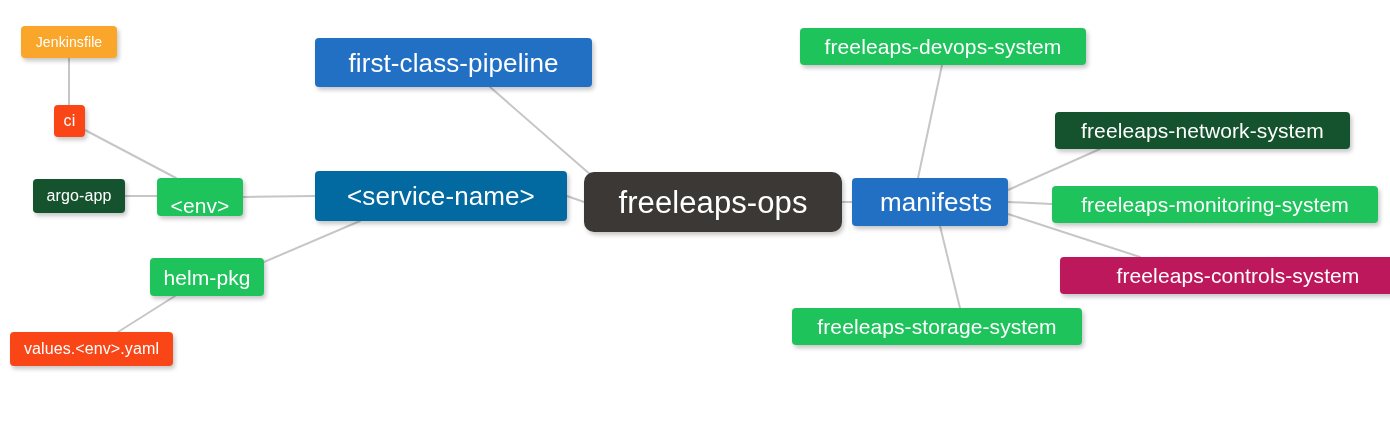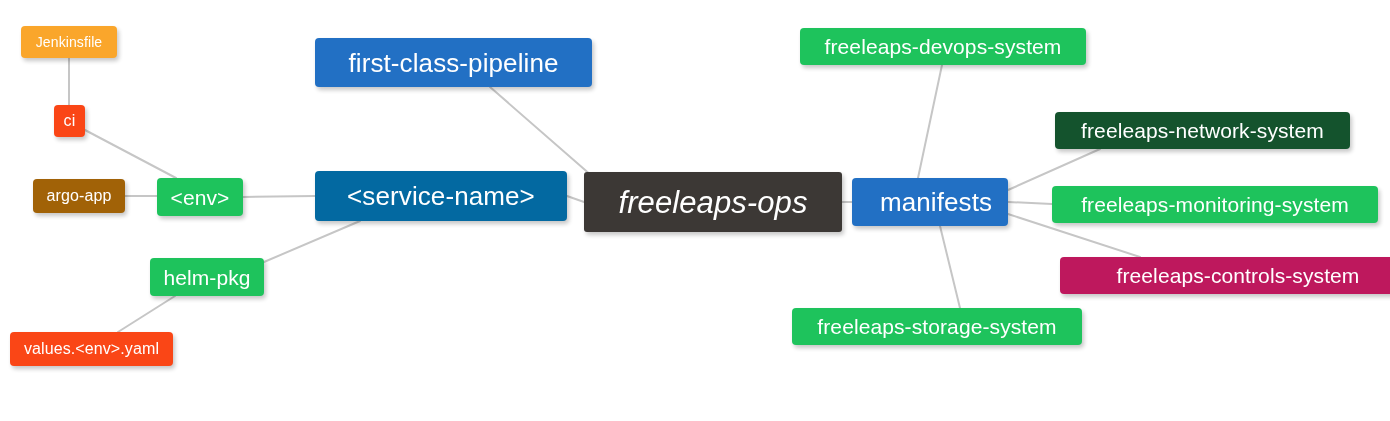--- a/index.html
+++ b/index.html
@@ -38,22 +38,21 @@
     white-space: nowrap;
     line-height: 1;
     letter-spacing: 0.1px;
     box-shadow: 2px 3px 4px rgba(0,0,0,0.22);
     user-select: none;
     cursor: pointer;
   }
   .lvl-root {
     background: #3c3835;
     font-size: 31px;
-    border-radius: 3px;
-    font-style: italic;
+    border-radius: 10px;
   }
   .lvl-1 {
     background: #2270c4;
     font-size: 26px;
   }
   .lvl-2-green {
     background: #1ec35c;
     font-size: 21px;
   }
   .lvl-3-red {
@@ -97,21 +96,21 @@
       </div>
       <div class="mm-node lvl-1" style="left: 315px; top: 171px; width: 252px; height: 50px; background: #0369a1;">
         <span class="node-label">&lt;service-name&gt;</span>
       </div>
       <div class="mm-node lvl-1" style="left: 315px; top: 38px; width: 277px; height: 49px; background: rgb(34, 112, 196);">
         <span class="node-label">first-class-pipeline</span>
       </div>
       <div class="mm-node lvl-1" style="left: 852px; top: 178px; width: 156px; height: 48px; background: rgb(34, 112, 196); padding-left: 12px;">
         <span class="node-label">manifests</span>
       </div>
-      <div class="mm-node lvl-2-green" style="left: 157px; top: 178px; width: 86px; height: 38px; background: rgb(30, 195, 92);">
+      <div class="mm-node lvl-2-green" style="left: 157px; top: 178px; width: 86px; height: 38px; background: rgb(30, 195, 92); align-items: flex-end;">
         <span class="node-label">&lt;env&gt;</span>
       </div>
       <div class="mm-node lvl-2-green" style="left: 150px; top: 258px; width: 114px; height: 38px; background: rgb(30, 195, 92);">
         <span class="node-label">helm-pkg</span>
       </div>
       <div class="mm-node lvl-2-green" style="left: 800px; top: 28px; width: 286px; height: 37px; background: rgb(30, 195, 92);">
         <span class="node-label">freeleaps-devops-system</span>
       </div>
       <div class="mm-node lvl-2-green" style="left: 1055px; top: 112px; width: 295px; height: 37px; background: #14532d;">
         <span class="node-label">freeleaps-network-system</span>
@@ -124,21 +123,21 @@
       </div>
       <div class="mm-node lvl-2-green" style="left: 792px; top: 308px; width: 290px; height: 37px; background: rgb(30, 195, 92);">
         <span class="node-label">freeleaps-storage-system</span>
       </div>
       <div class="mm-node lvl-3-orange" style="left: 21px; top: 26px; width: 96px; height: 32px; background: rgb(250, 166, 43);">
         <span class="node-label">Jenkinsfile</span>
       </div>
       <div class="mm-node lvl-3-red" style="left: 54px; top: 105px; width: 31px; height: 32px; background: rgb(250, 70, 22); text-align: right;">
         <span class="node-label">ci</span>
       </div>
-      <div class="mm-node lvl-3-red" style="left: 33px; top: 179px; width: 92px; height: 34px; background: #a16207;">
+      <div class="mm-node lvl-3-red" style="left: 33px; top: 179px; width: 92px; height: 34px; background: #14532d;">
         <span class="node-label">argo-app</span>
       </div>
       <div class="mm-node lvl-3-red" style="left: 10px; top: 332px; width: 163px; height: 34px; background: rgb(250, 70, 22);">
         <span class="node-label">values.&lt;env&gt;.yaml</span>
       </div>
     </div>
 
 </div>
 
 </body></html>

